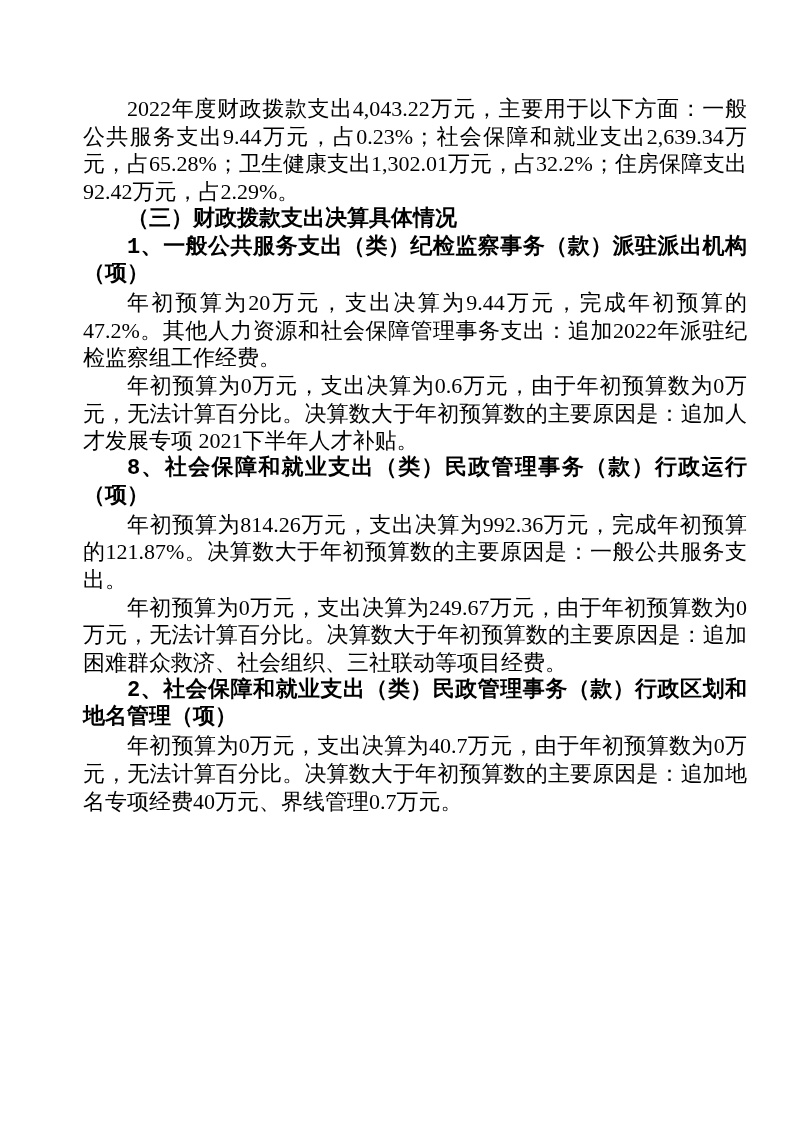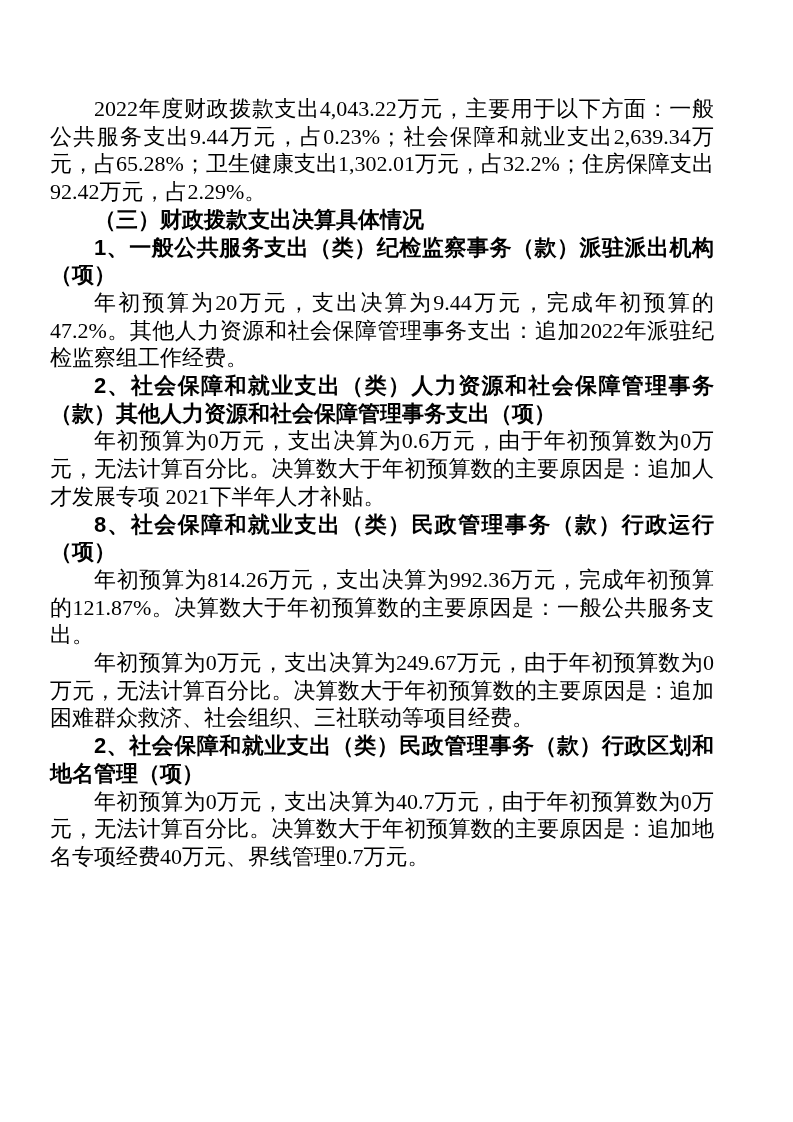--- a/index.html
+++ b/index.html
@@ -11,48 +11,47 @@
     position: relative;
     width: 793px;
     height: 1122px;
     background: #ffffff;
     overflow: hidden;
     font-family: "Liberation Serif", "DejaVu Serif", serif;
     color: #000000;
   }
   .doc-body {
     position: absolute;
-    left: 50px;
+    left: 83px;
     top: 95px;
     width: 664px;
     font-size: 22px;
     line-height: 27.7px;
     text-align: justify;
   }
   .para {
     margin: 0;
     padding: 0;
     text-indent: 2em;
     letter-spacing: 0;
   }
   .para.heading {
     font-weight: 700;
-    font-family: Liberation Sans, sans-serif;
+    font-family: Liberation Mono, monospace;
   }
 </style>
 </head>
 <body>
 
 <div class="page">
   <div class="doc-body" id="doc-body">
       <p class="para">2022年度财政拨款支出4,043.22万元，主要用于以下方面：一般公共服务支出9.44万元，占0.23%；社会保障和就业支出2,639.34万元，占65.28%；卫生健康支出1,302.01万元，占32.2%；住房保障支出92.42万元，占2.29%。</p>
       <p class="para heading">（三）财政拨款支出决算具体情况</p>
       <p class="para heading">1、一般公共服务支出（类）纪检监察事务（款）派驻派出机构（项）</p>
       <p class="para">年初预算为20万元，支出决算为9.44万元，完成年初预算的47.2%。其他人力资源和社会保障管理事务支出：追加2022年派驻纪检监察组工作经费。</p>
-      <p class="para heading">2、社会保障和就业支出（类）人力资源和社会保障管理事务（款）其他人力资源和社会保障管理事务支出（项）</p>
       <p class="para">年初预算为0万元，支出决算为0.6万元，由于年初预算数为0万元，无法计算百分比。决算数大于年初预算数的主要原因是：追加人才发展专项 2021下半年人才补贴。</p>
       <p class="para heading">8、社会保障和就业支出（类）民政管理事务（款）行政运行（项）</p>
       <p class="para">年初预算为814.26万元，支出决算为992.36万元，完成年初预算的121.87%。决算数大于年初预算数的主要原因是：一般公共服务支出。</p>
       <p class="para">年初预算为0万元，支出决算为249.67万元，由于年初预算数为0万元，无法计算百分比。决算数大于年初预算数的主要原因是：追加困难群众救济、社会组织、三社联动等项目经费。</p>
       <p class="para heading">2、社会保障和就业支出（类）民政管理事务（款）行政区划和地名管理（项）</p>
       <p class="para">年初预算为0万元，支出决算为40.7万元，由于年初预算数为0万元，无法计算百分比。决算数大于年初预算数的主要原因是：追加地名专项经费40万元、界线管理0.7万元。</p>
     </div>
 </div>
 
 </body></html>

